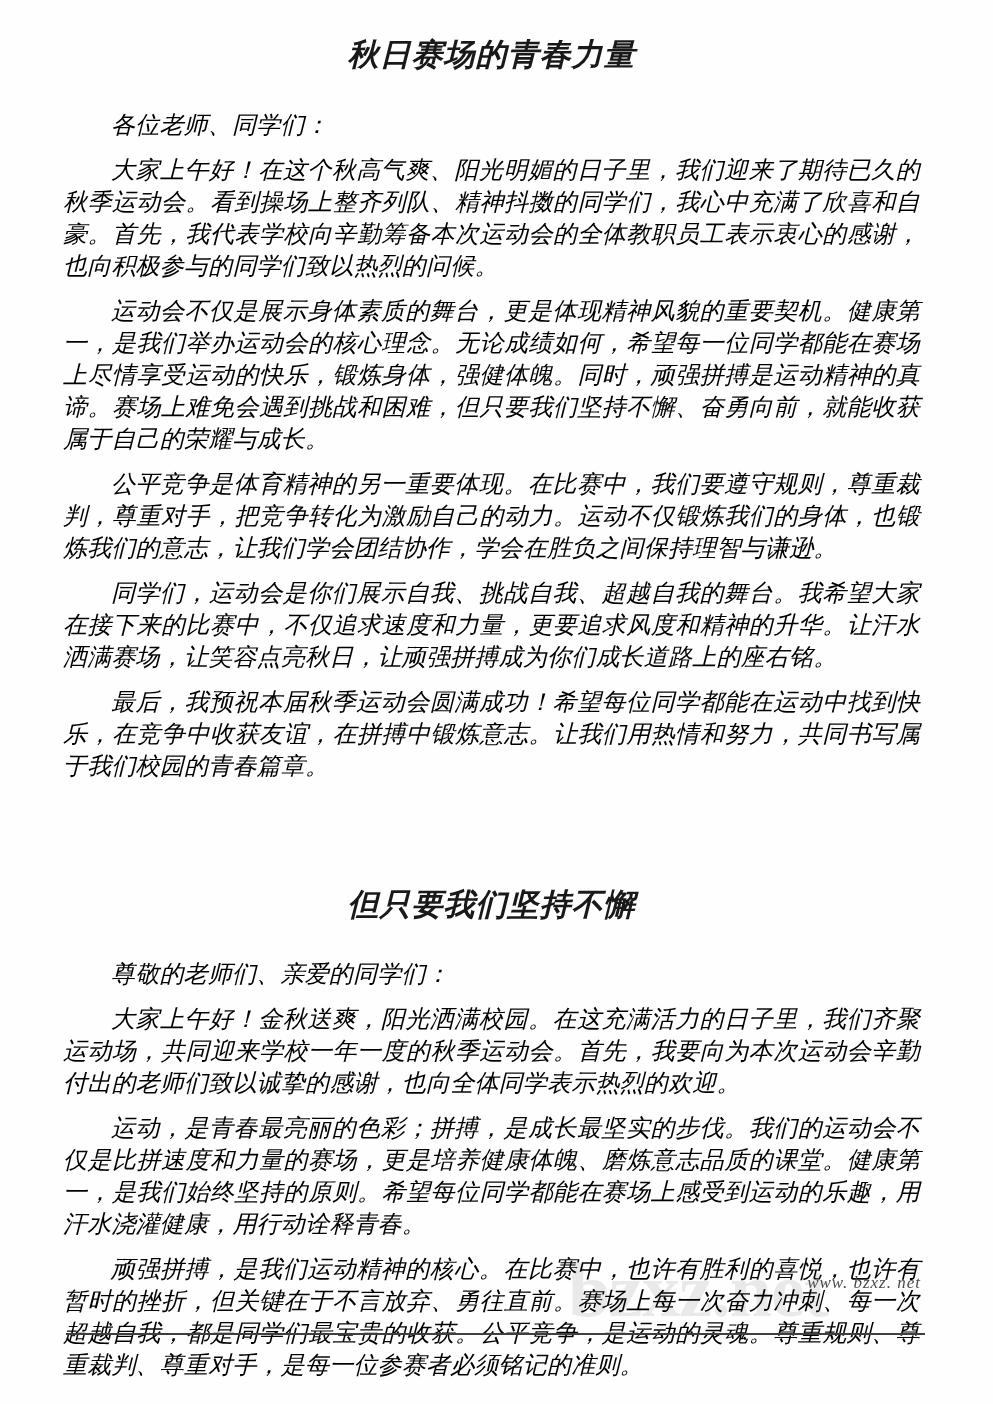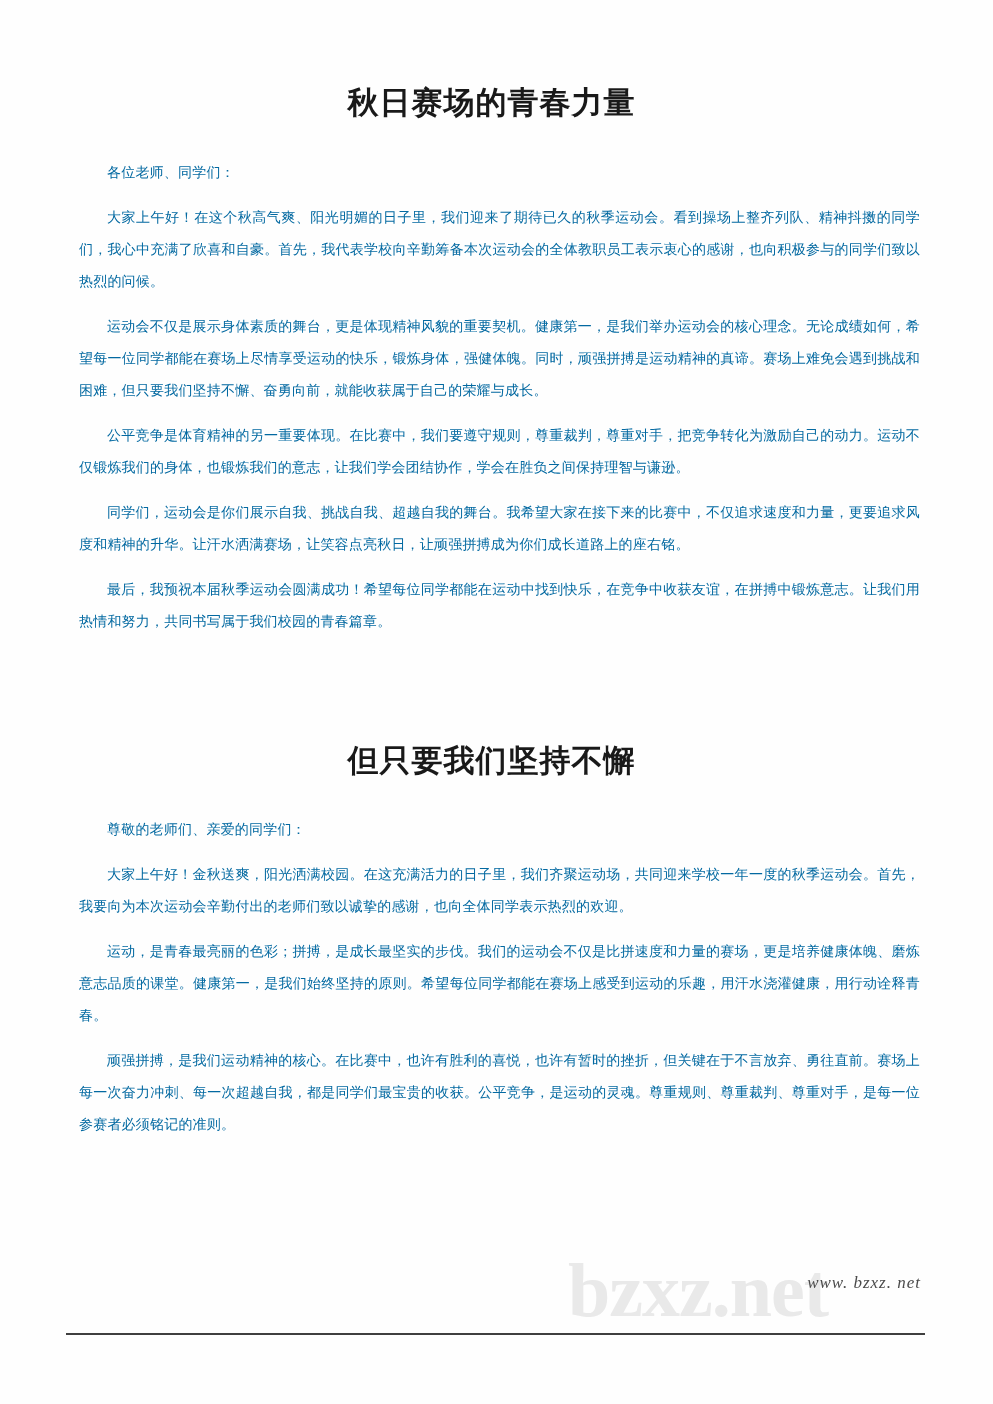--- a/index.html
+++ b/index.html
@@ -10,42 +10,43 @@
   .page {
     position: relative;
     width: 993px;
     height: 1404px;
     background: #fefefe;
     overflow: hidden;
   }
   .content {
     position: relative;
     z-index: 1;
-    padding: 86px 73px 0 63px;
+    padding: 38px 73px 0 63px;
+    font-style: italic;
   }
   .speech-title {
     margin: 0 0 37px 0;
     font-family: "Liberation Sans", sans-serif;
     font-weight: 700;
     font-size: 31px;
     line-height: 34px;
     text-align: center;
     color: #191919;
     letter-spacing: 1px;
   }
   .speech-title.second {
     margin-top: 106px;
     margin-bottom: 36px;
   }
   .greeting, .para {
-    margin: 13px 0 0 16px;
+    margin: 13px 0 0 0;
     font-family: "Liberation Serif", serif;
-    font-size: 14px;
+    font-size: 24px;
     line-height: 32px;
-    color: #0369a1;
+    color: #000000;
     text-align: justify;
     text-indent: 2em;
     letter-spacing: 0.2px;
   }
   .watermark {
     position: absolute;
     z-index: 0;
     left: 568px;
     top: 1252px;
     font-family: Liberation Serif, serif;

